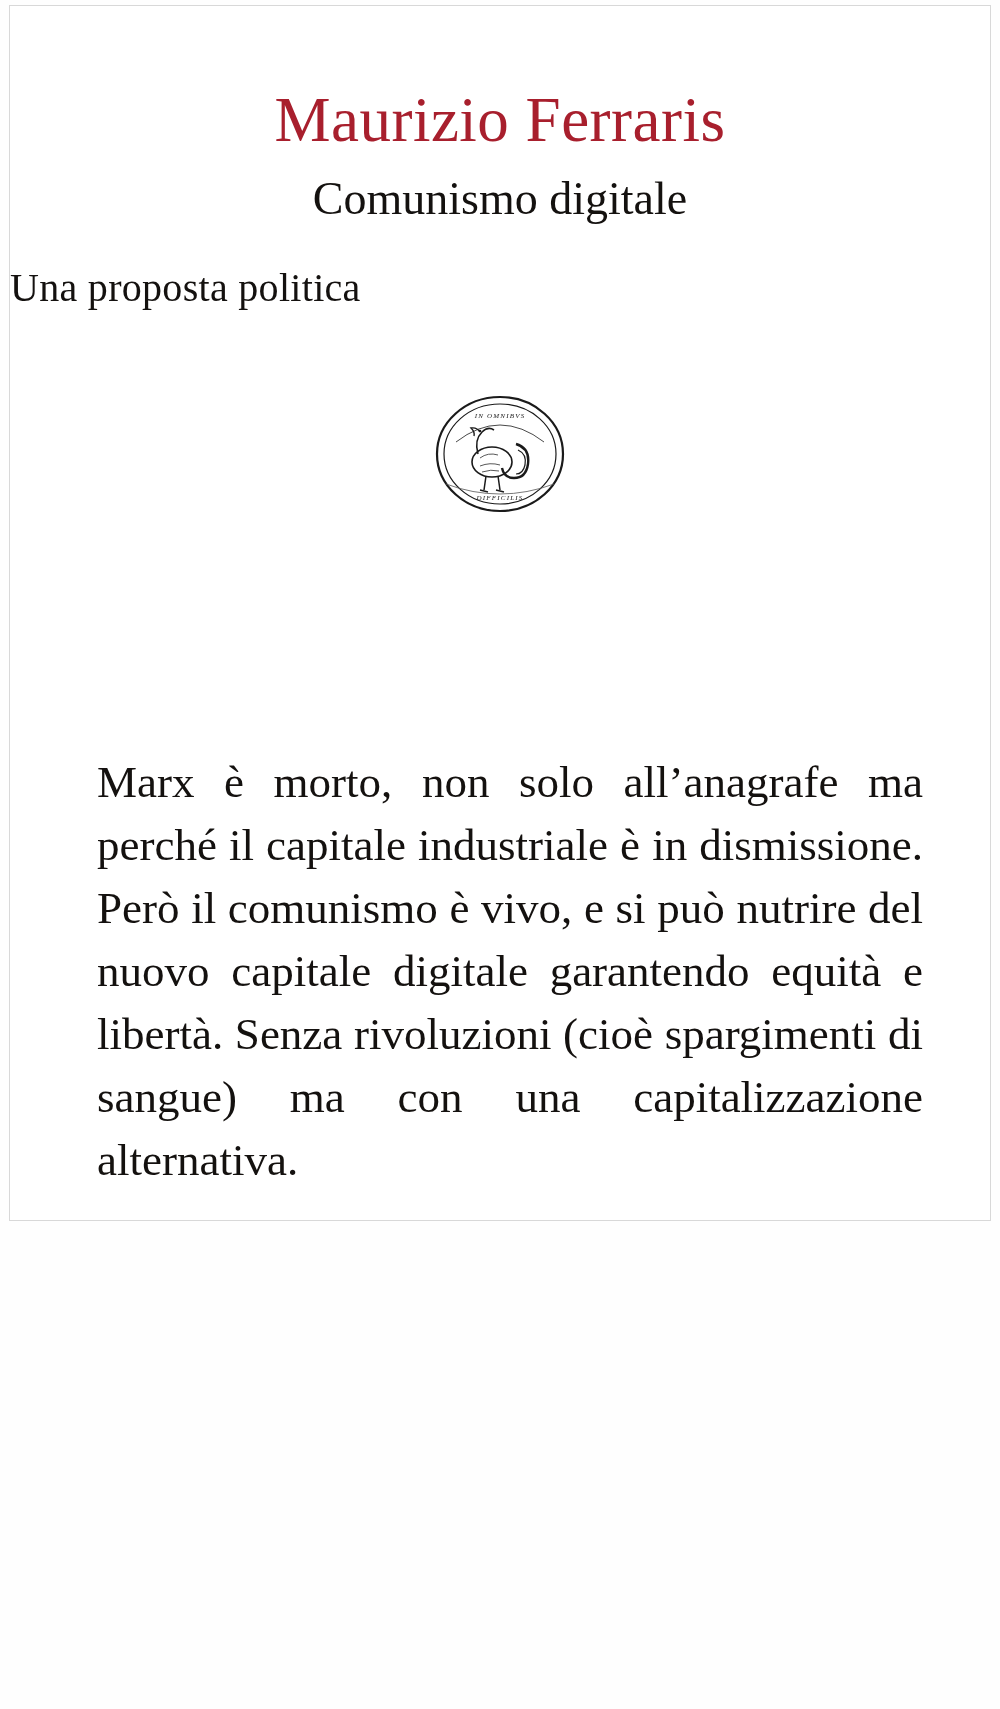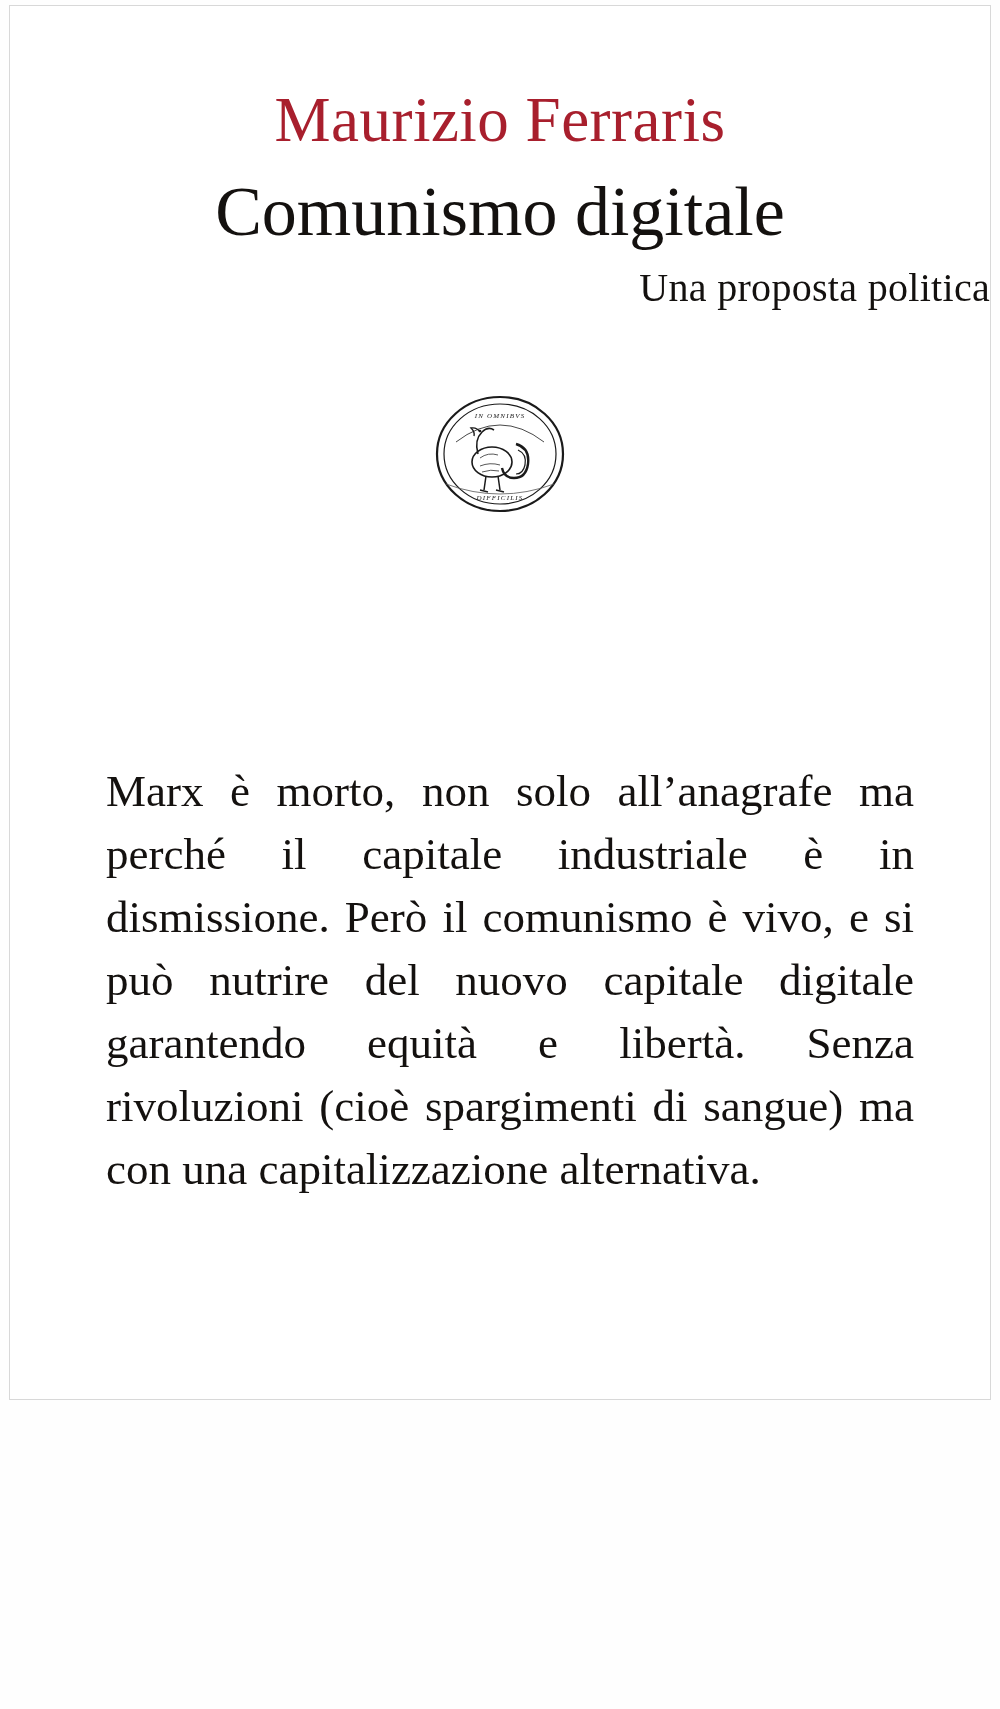--- a/index.html
+++ b/index.html
@@ -22,21 +22,21 @@
     width: 1000px;
     height: 1709px;
     background: #fefefe;
     box-sizing: border-box;
   }
   .frame {
     position: absolute;
     left: 9px;
     top: 5px;
     width: 982px;
-    height: 1395px;
+    height: 1216px;
     border: 1px solid #d8d8d8;
     box-sizing: border-box;
     background: #ffffff;
   }
   .author {
     position: absolute;
     left: 0;
     right: 0;
     top: 78px;
     text-align: center;
@@ -46,30 +46,30 @@
     font-weight: 400;
     font-family: "Liberation Serif", serif;
   }
   .title {
     position: absolute;
     left: 0;
     right: 0;
     top: 166px;
     text-align: center;
     color: #14110f;
-    font-size: 70px;
+    font-size: 46px;
     font-weight: 400;
     letter-spacing: 0px;
   }
   .subtitle {
     position: absolute;
     left: 0;
     right: 0;
     top: 258px;
-    text-align: right;
+    text-align: left;
     color: #14110f;
     font-size: 40px;
     font-weight: 400;
     letter-spacing: 0.3px;
   }
   .logo-wrap {
     position: absolute;
     left: 50%;
     top: 378px;
     transform: translateX(-50%);
@@ -83,21 +83,21 @@
     top: 742px;
     width: 832px;
     font-size: 45px;
     line-height: 63px;
     text-align: justify;
     text-justify: inter-word;
     color: #14110f;
     hyphens: manual;
   }
   .blurb p {
-    margin: 12px;
+    margin: 3px;
   }
 </style>
 </head>
 <body>
 
 <div class="cover">
   <div class="frame">
 
     <div class="author">Maurizio Ferraris</div>
 

